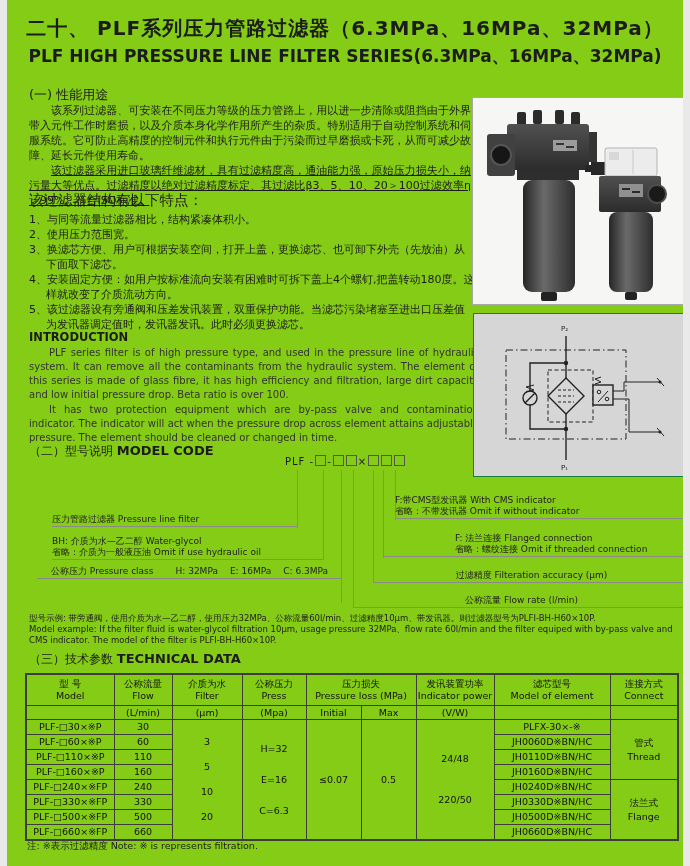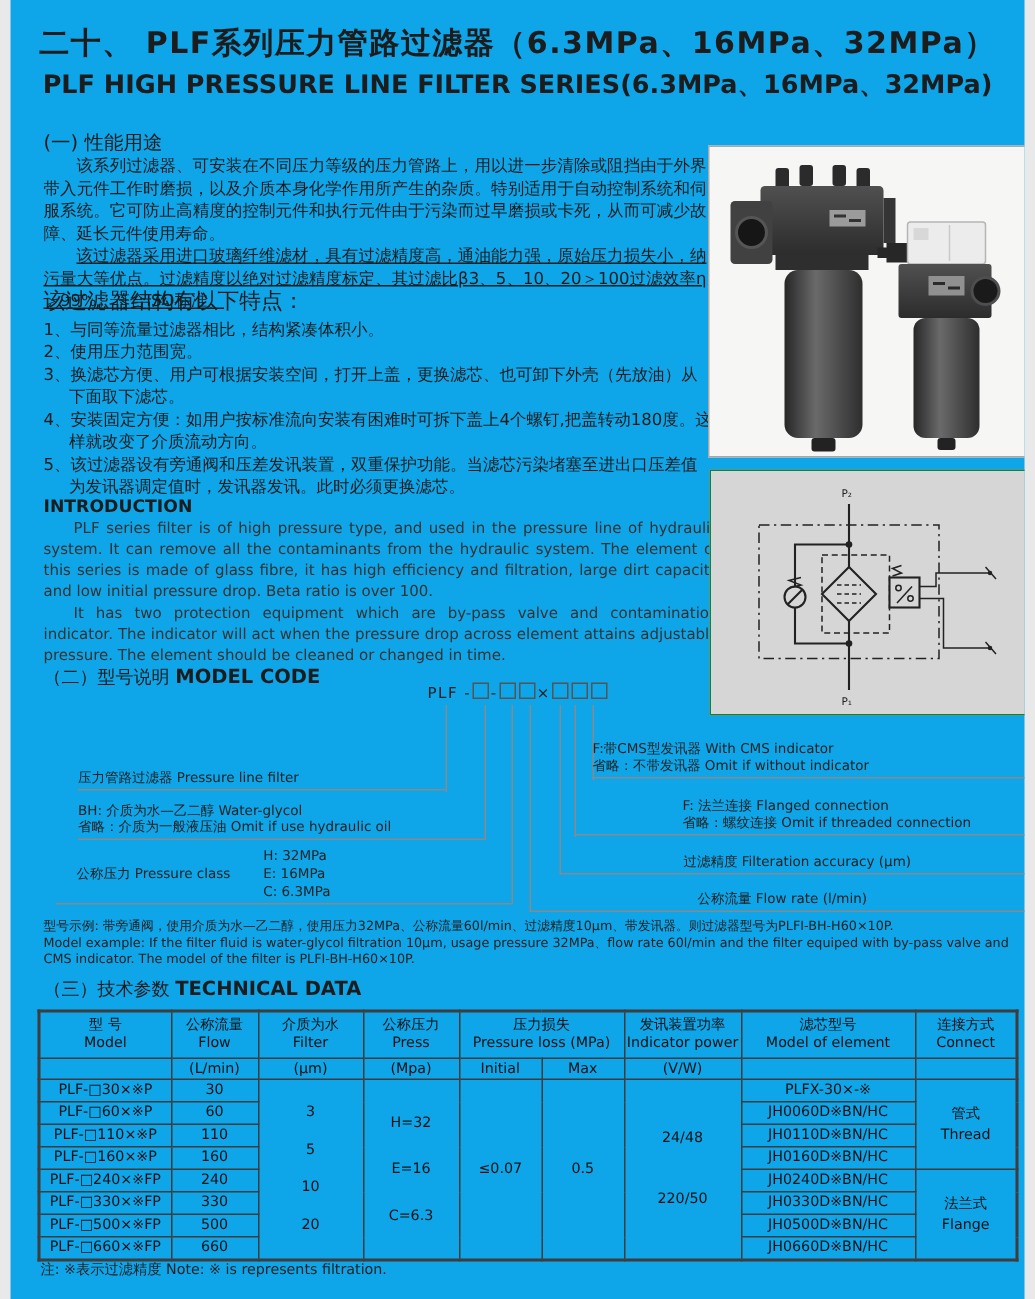--- a/index.html
+++ b/index.html
@@ -1,17 +1,17 @@
 <!DOCTYPE html>
 <html><head>
 <meta charset="utf-8">
 <style>
   html,body{margin:0;padding:0;background:#e9e9e9;}
   .page{
-    position:relative;width:676px;height:866px;margin:0 auto;background:#0ea5e9;
+    position:relative;width:676px;height:866px;margin:0 auto;background:#84cc16;
     font-family:"DejaVu Sans","Liberation Sans",sans-serif;color:#1c1c1c;overflow:hidden;
   }
   .abs{position:absolute;}
   
   .title-zh{top:15px;left:0;width:100%;text-align:center;font-size:20px;font-weight:bold;letter-spacing:1px;}
   .title-en{top:45px;left:0;width:100%;text-align:center;font-size:17px;font-weight:bold;}
   
   .s1-heading{top:86px;left:22px;font-size:13px;}
   .para{width:442px;font-size:11px;line-height:15px;text-align:justify;}
   .para.indent{text-indent:22px;}
@@ -30,21 +30,21 @@
   
   .mc-heading{top:443px;left:22px;font-size:12px;}
   .mc-heading b{font-size:13px;}
   .mc-code{top:455px;left:278px;font-size:10px;letter-spacing:1px;white-space:nowrap;}
   .mc-box{display:inline-block;width:9px;height:9px;border:1px solid #555;vertical-align:-1px;margin:0 1px;}
   .vline{width:0;border-left:1px solid #8a8a8a;}
   .mc-label{font-size:9px;line-height:11px;border-bottom:1px solid #8a8a8a;padding-bottom:1px;color:#222;}
   .lbl-plf{top:514px;left:45px;width:245px;}
   .lbl-bh{top:536px;left:45px;width:271px;}
   .lbl-class{top:566px;left:30px;width:304px;display:flex;align-items:center;gap:22px;padding-left:14px;box-sizing:border-box;}
-  .lbl-class .vals{display:flex;flex-direction:column;gap:1px;}
+  .lbl-class .vals{display:flex;flex-direction:row;gap:12px;}
   .lbl-flow{top:595px;left:346px;width:337px;text-align:center;}
   .lbl-acc{top:570px;left:366px;width:317px;text-align:center;}
   .lbl-flange{top:533px;left:376px;width:307px;padding-left:72px;box-sizing:border-box;}
   .lbl-cms{top:495px;left:388px;width:295px;box-sizing:border-box;}
   
   .example{top:613px;left:22px;width:656px;font-size:8.5px;line-height:11px;color:#222;}
   
   .t3-heading{top:651px;left:22px;font-size:12px;}
   .t3-heading b{font-size:13px;}
   .tech-wrap{top:673px;left:18px;}

